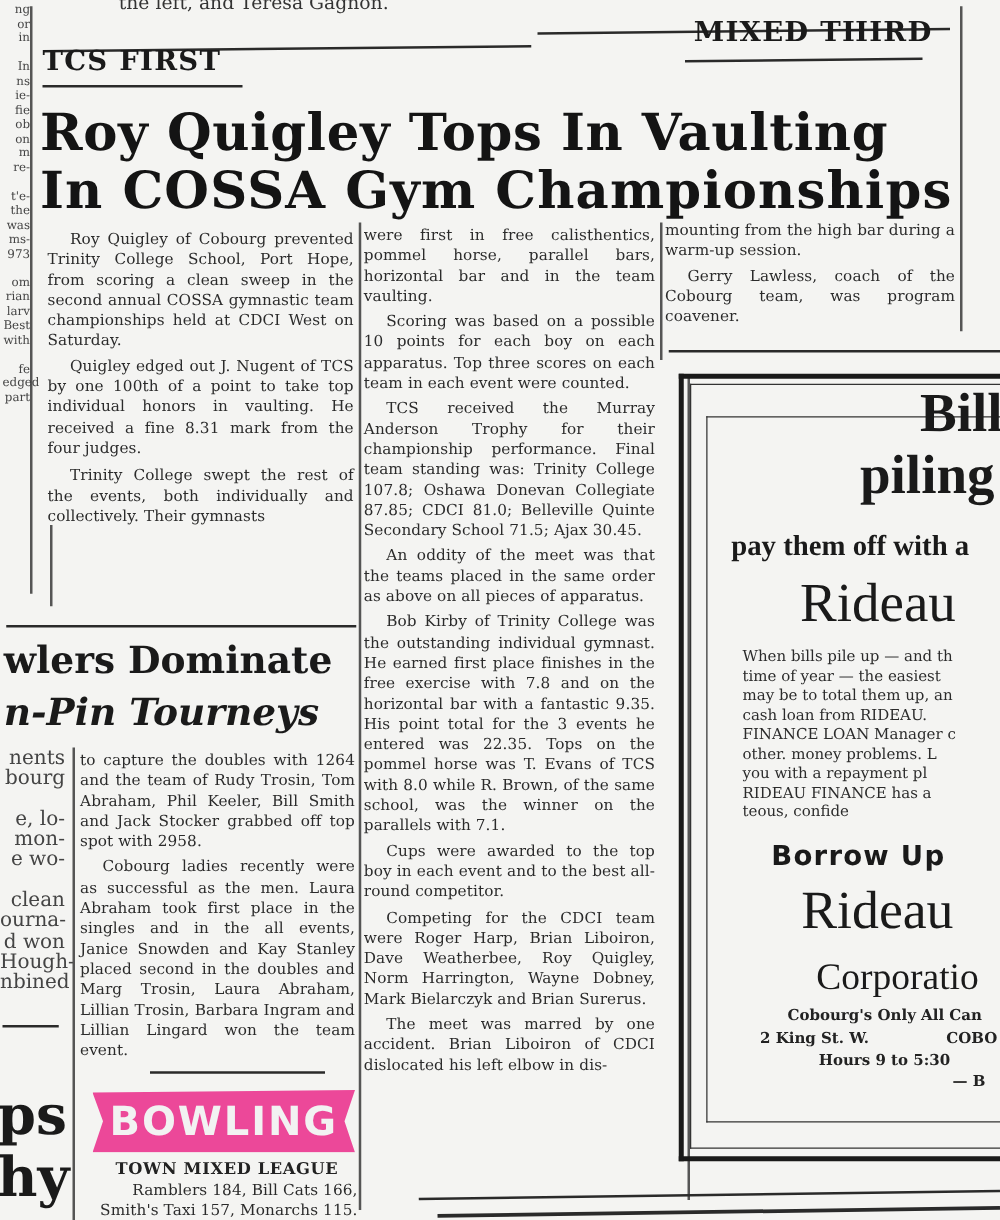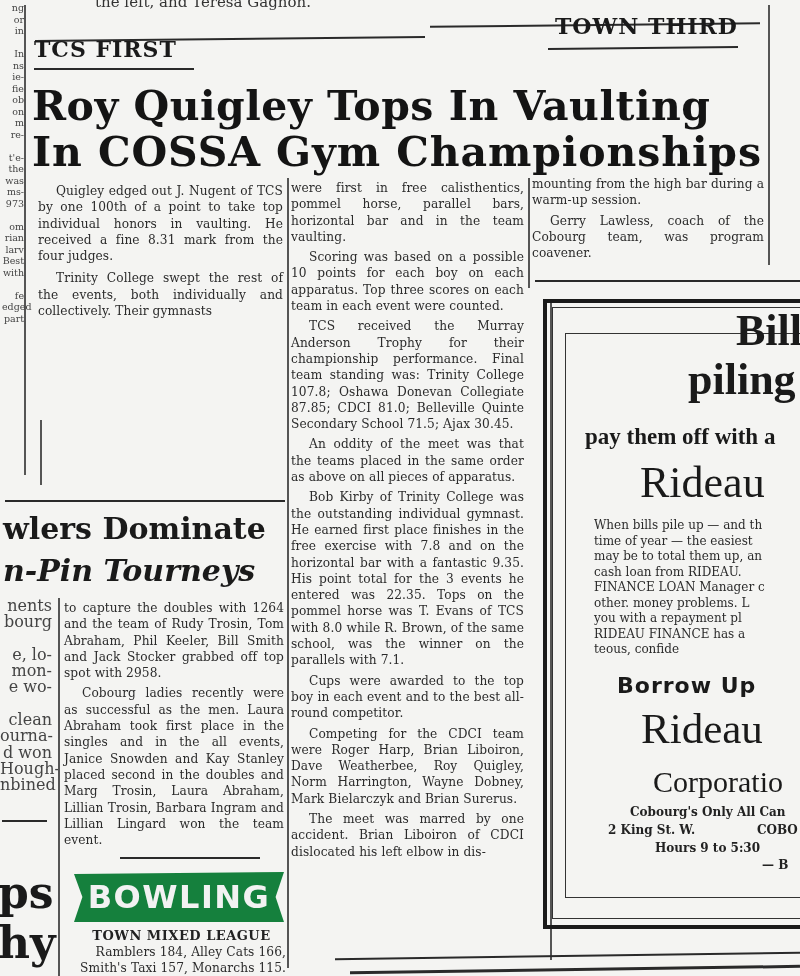--- a/index.html
+++ b/index.html
@@ -85,31 +85,32 @@
     <div>&nbsp;</div>
     <div>clean</div>
     <div>ourna-</div>
     <div>d won</div>
     <div>Hough-</div>
     <div>nbined</div>
   </div>
 
 <div class="abs kicker" style="left:34px; top:36px;">TCS FIRST</div>
 <div class="rule" style="left:34px; top:68px; width:160px; height:2px;"></div>
-<div class="abs kicker" style="left:555px; top:13px;">TOWN THIRD</div>
+<div class="abs kicker" style="left:555px; top:13px;">MIXED THIRD</div>
 <div class="rule" style="left:548px; top:47px; width:190px; height:2px; transform:rotate(-0.6deg);"></div>
 
 <div class="abs headline" style="left:32px; top:82px;">Roy Quigley Tops In Vaulting</div>
 <div class="abs headline" style="left:32px; top:128px; letter-spacing:0.9px;">In COSSA Gym Championships</div>
 
 <div class="vrule" style="left:287px; top:178px; height:790px;"></div>
 <div class="vrule" style="left:528px; top:178px; height:110px;"></div>
 <div class="vrule" style="left:550px; top:300px; height:660px;"></div>
 
 <div class="abs body-text" id="col1" style="left:38px; top:183px; width:245px;">
+  <p>Roy Quigley of Cobourg prevented Trinity College School, Port Hope, from scoring a clean sweep in the second annual COSSA gymnastic team championships held at CDCI West on Saturday.</p>
   <p>Quigley edged out J. Nugent of TCS by one 100th of a point to take top individual honors in vaulting. He received a fine 8.31 mark from the four judges.</p>
   <p style="margin-top:6px;">Trinity College swept the rest of the events, both individually and collectively. Their gymnasts</p>
 </div>
 <div class="vrule" style="left:40px; top:420px; height:65px;"></div>
 
 <div class="abs body-text" id="col2" style="left:291px; top:180px; width:233px;">
   <p style="text-indent:0">were first in free calisthentics, pommel horse, parallel bars, horizontal bar and in the team vaulting.</p>
   <p>Scoring was based on a possible 10 points for each boy on each apparatus. Top three scores on each team in each event were counted.</p>
   <p>TCS received the Murray Anderson Trophy for their championship performance. Final team standing was: Trinity College 107.8; Oshawa Donevan Collegiate 87.85; CDCI 81.0; Belleville Quinte Secondary School 71.5; Ajax 30.45.</p>
   <p>An oddity of the meet was that the teams placed in the same order as above on all pieces of apparatus.</p>
@@ -132,25 +133,25 @@
 <div class="abs body-text" style="left:64px; top:600px; width:220px;">
   <p style="text-indent:0">to capture the doubles with 1264 and the team of Rudy Trosin, Tom Abraham, Phil Keeler, Bill Smith and Jack Stocker grabbed off top spot with 2958.</p>
   <p>Cobourg ladies recently were as successful as the men. Laura Abraham took first place in the singles and in the all events, Janice Snowden and Kay Stanley placed second in the doubles and Marg Trosin, Laura Abraham, Lillian Trosin, Barbara Ingram and Lillian Lingard won the team event.</p>
 </div>
 <div class="rule" style="left:2px; top:820px; width:45px; height:1.5px;"></div>
 
 <div class="abs subhead" style="left:-2px; top:868px; font-size:44px; line-height:50px;">ps</div>
 <div class="abs subhead" style="left:-2px; top:918px; font-size:44px; line-height:50px;">hy</div>
 
 <div class="rule" style="left:120px; top:857px; width:140px; height:1.5px;"></div>
-<div class="abs" style="left:74px; top:872px; width:210px; height:50px; background:#15803d; clip-path:polygon(0 4%,100% 0,96% 50%,100% 100%,0 100%,4% 50%);">
+<div class="abs" style="left:74px; top:872px; width:210px; height:50px; background:#ec4899; clip-path:polygon(0 4%,100% 0,96% 50%,100% 100%,0 100%,4% 50%);">
   <div style="position:absolute; left:0; right:0; top:6px; text-align:center; color:#f2f2f2; font-family:'DejaVu Sans', sans-serif; font-weight:bold; font-size:32px; letter-spacing:1.5px;">BOWLING</div>
 </div>
 <div class="abs" style="left:74px; top:928px; width:215px; text-align:center; font-family:'DejaVu Serif', serif; font-weight:bold; font-size:13px; color:#222; letter-spacing:0.5px;">TOWN MIXED LEAGUE</div>
-<div class="abs body-text" style="left:66px; top:944px; width:220px; text-indent:0; text-align:right; white-space:nowrap;">Ramblers 184, Alley Cats 166,</div>
+<div class="abs body-text" style="left:66px; top:944px; width:220px; text-indent:0; text-align:right; white-space:nowrap;">Ramblers 184, Bill Cats 166,</div>
 <div class="abs body-text" style="left:66px; top:960px; width:220px; text-align:right; white-space:nowrap;">Smith's Taxi 157, Monarchs 115.</div>
 
 <div class="rule" style="left:335px; top:955px; width:465px; height:1.5px; transform:rotate(-0.8deg);"></div>
 <div class="rule" style="left:350px; top:968px; width:450px; height:3px; transform:rotate(-0.8deg);"></div>
 
 <div class="abs" style="left:543px; top:299px; width:257px; height:630px; border-top:4px solid #1a1a1a; border-left:4px solid #1a1a1a; border-bottom:4px solid #1a1a1a; box-sizing:border-box;"></div>
 <div class="abs" style="left:552px; top:307px; width:248px; height:612px; border-top:1.5px solid #333; border-left:1.5px solid #333; border-bottom:1.5px solid #333; box-sizing:border-box;"></div>
 <div class="abs" style="left:565px; top:333px; width:235px; height:565px; border-top:1.5px solid #333; border-left:1.5px solid #333; border-bottom:1.5px solid #333; box-sizing:border-box;"></div>
 
 <div class="abs ad-serif" style="left:736px; top:306px; font-size:44px; font-weight:bold; line-height:50px;">Bill</div>

